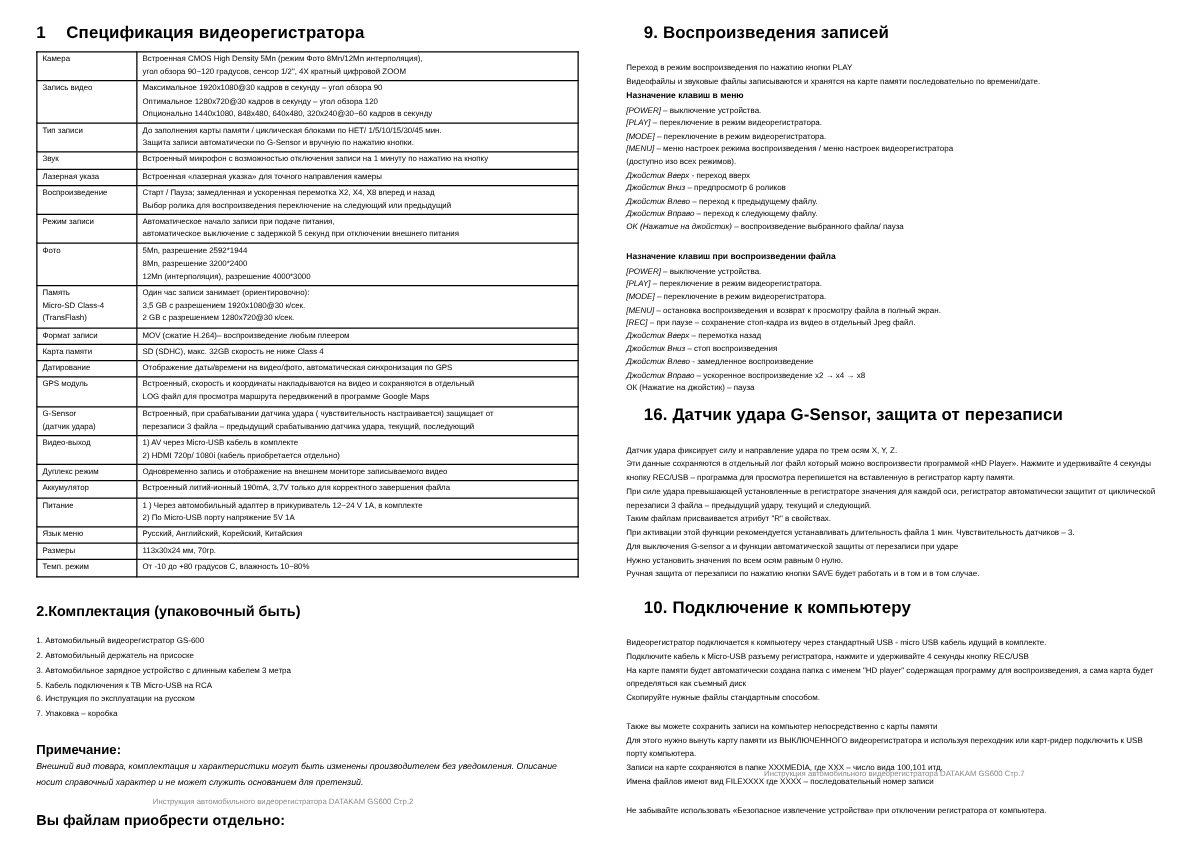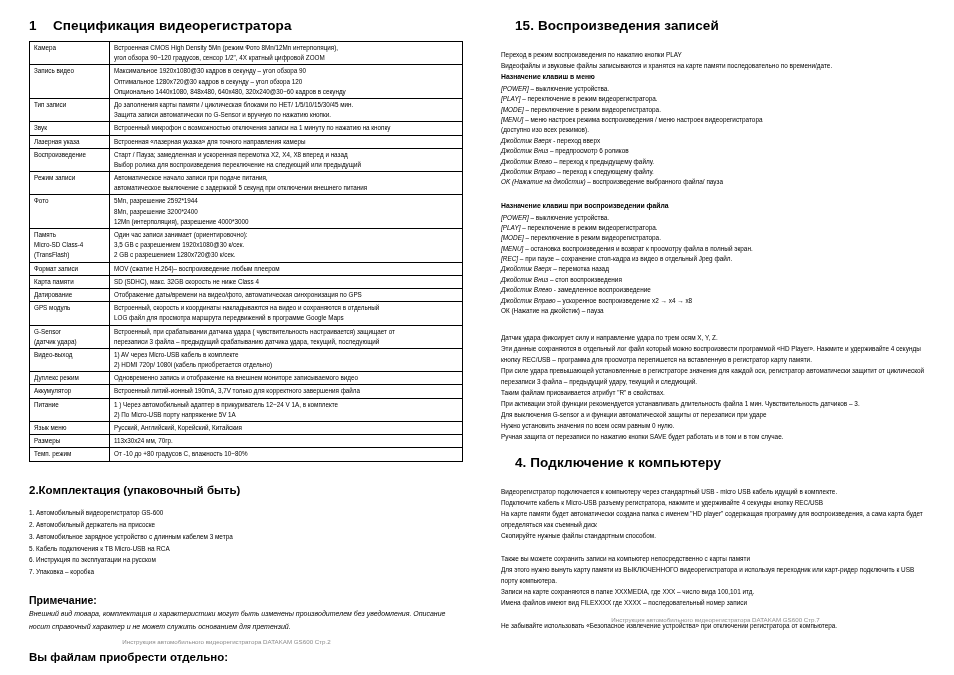--- a/index.html
+++ b/index.html
@@ -349,21 +349,21 @@
 
     <ul class="list" id="extra-list">
         <li>1. Карта памяти Micro-SD объемом 8-16-32 ГБ не ниже Class-4</li>
       </ul>
 
     <div class="footer footer-left">Инструкция автомобильного видеорегистратора DATAKAM GS600   Стр.2</div>
   </div>
 
   <div class="col col-right">
 
-    <h1 class="section-title title-indent">15. Воспроизведения записей</h1>
+    <h1 class="section-title title-indent">9. Воспроизведения записей</h1>
 
     <div class="spacer-8"></div>
 
     <div id="s15-intro">
         <div class="para">Переход в режим воспроизведения по нажатию кнопки PLAY</div>
         <div class="para">Видеофайлы и звуковые файлы записываются и хранятся на карте памяти последовательно по времени/дате.</div>
       </div>
 
     <div class="blk-title">Назначение клавиш в меню</div>
     <div id="s15-menu-keys">
@@ -390,37 +390,38 @@
         <div class="para tight"><span class="it">[REC]</span><span> – при паузе – сохранение стоп-кадра из видео в отдельный Jpeg файл.</span></div>
         <div class="para tight"><span class="it">Джойстик Вверх</span><span> – перемотка назад</span></div>
         <div class="para tight"><span class="it">Джойстик Вниз</span><span> – стоп воспроизведения</span></div>
         <div class="para tight"><span class="it">Джойстик Влево</span><span> -  замедленное воспроизведение</span></div>
         <div class="para tight"><span class="it">Джойстик Вправо</span><span> – ускоренное воспроизведение х2 → х4 → х8</span></div>
         <div class="para tight"><span class="it"></span><span>ОК (Нажатие на джойстик) – пауза</span></div>
       </div>
 
     <div class="spacer-8"></div>
 
+    <h1 class="section-title title-indent">16. Датчик удара G-Sensor, защита от перезаписи</h1>
 
     <div class="spacer-8"></div>
 
     <div id="s16-body">
         <div class="para">Датчик удара фиксирует силу и направление удара по трем осям X, Y, Z.</div>
         <div class="para">Эти данные сохраняются в отдельный лог файл который можно воспроизвести программой «HD Player».  Нажмите и удерживайте 4 секунды кнопку REC/USB – программа для просмотра  перепишется на вставленную в регистратор карту памяти.</div>
         <div class="para">При силе удара превышающей установленные в регистраторе значения для каждой оси, регистратор автоматически защитит от циклической перезаписи 3 файла – предыдущий удару, текущий и следующий.</div>
         <div class="para">Таким файлам присваивается атрибут "R" в свойствах.</div>
         <div class="para">При активации этой функции рекомендуется устанавливать длительность файла 1 мин. Чувствительность датчиков – 3.</div>
         <div class="para">Для выключения G-sensor a и функции автоматической защиты от перезаписи при ударе</div>
         <div class="para">Нужно установить значения по всем осям равным 0 нулю.</div>
         <div class="para">Ручная защита от перезаписи по нажатию  кнопки  SAVE будет  работать и в том и в том случае.</div>
       </div>
 
     <div class="spacer-12"></div>
 
-    <h1 class="section-title title-indent">4. Подключение к компьютеру</h1>
+    <h1 class="section-title title-indent">10. Подключение к компьютеру</h1>
 
     <div class="spacer-8"></div>
 
     <div id="s17-b1">
         <div class="para">Видеорегистратор подключается к компьютеру через  стандартный USB - micro USB кабель идущий в комплекте.</div>
         <div class="para">Подключите кабель к Micro-USB разъему регистратора, нажмите и удерживайте 4 секунды кнопку REC/USB</div>
         <div class="para">На карте памяти будет автоматически создана папка с именем "HD player" содержащая программу для воспроизведения, а сама карта будет определяться как съемный диск</div>
         <div class="para">Скопируйте нужные файлы стандартным способом.</div>
       </div>
     <div class="spacer-12"></div>

